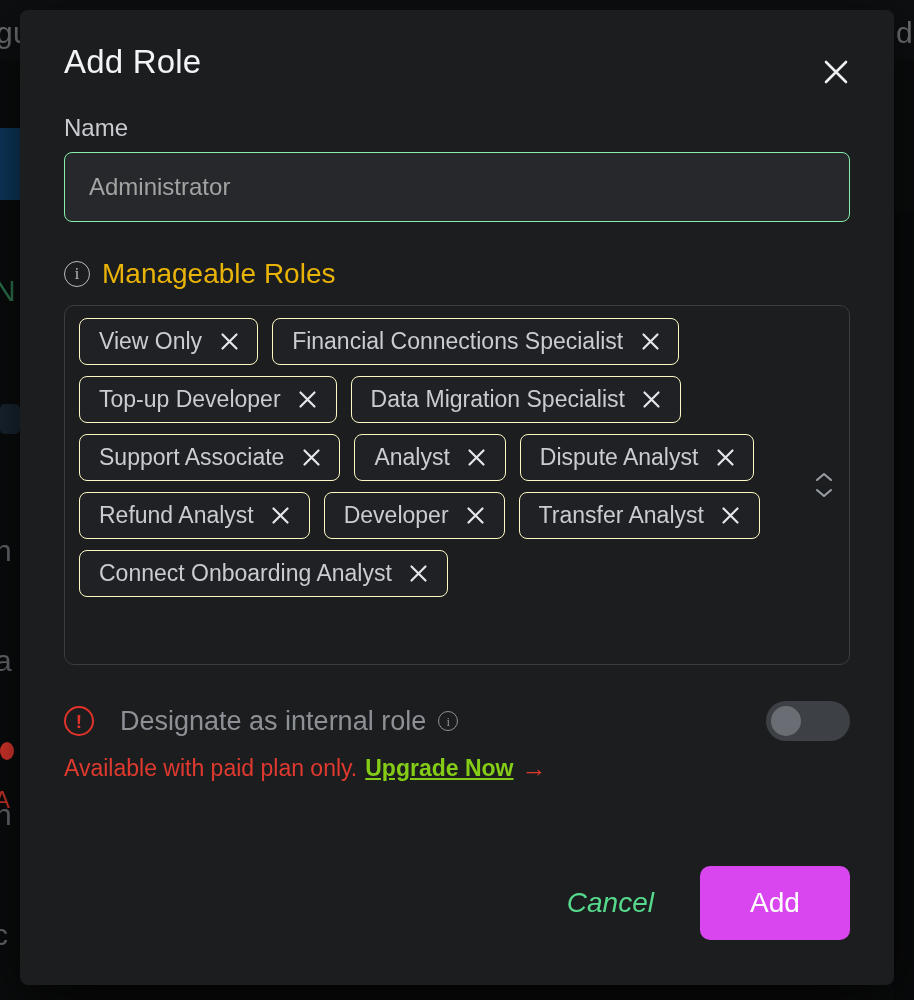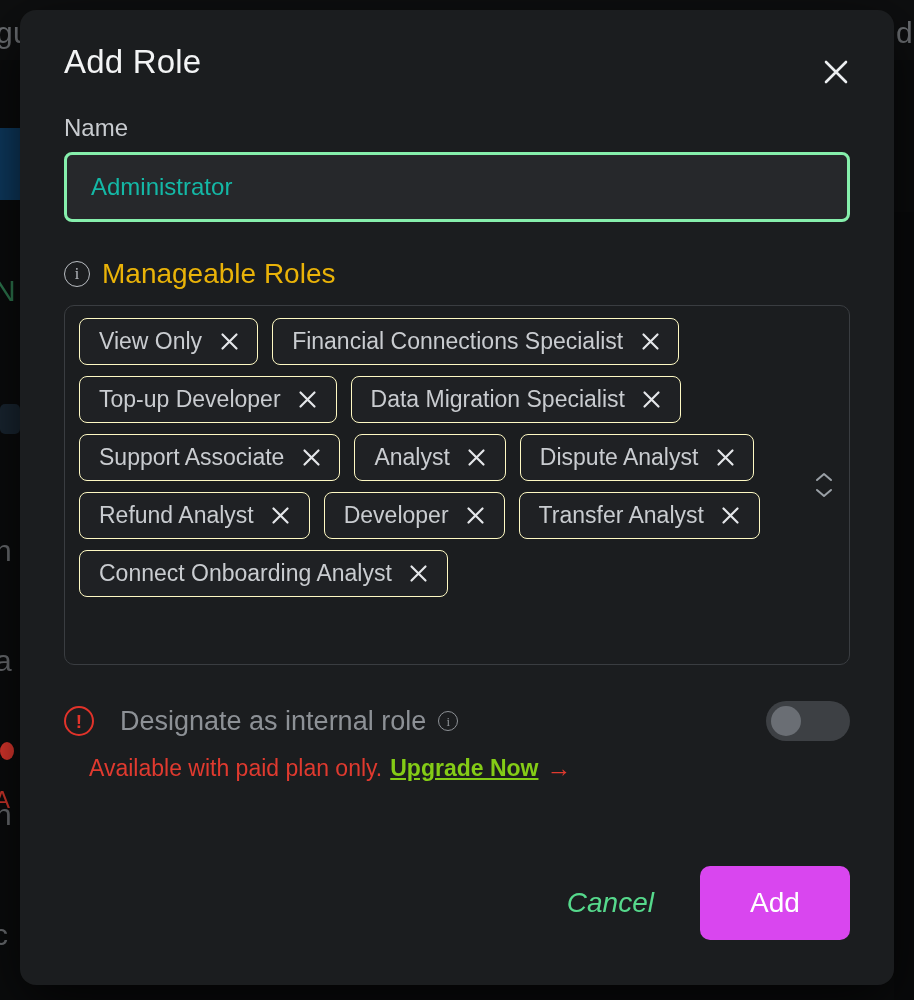--- a/index.html
+++ b/index.html
@@ -64,21 +64,21 @@
   }
 
   
   #modal {
     position: absolute;
     left: 20px;
     top: 10px;
     width: 874px;
     height: 975px;
     background: #1b1d1f;
-    border-radius: 16px;
+    border-radius: 8px;
     padding: 0 44px;
     box-shadow: 0 18px 60px rgba(0,0,0,.75);
     z-index: 5;
   }
 
   .modal-header {
     position: relative;
     height: 104px;
     display: flex;
     align-items: center;
@@ -108,23 +108,23 @@
   .field-label {
     font-size: 24px;
     color: #c9ccd0;
     margin-bottom: 10px;
     display: block;
   }
   #name-input {
     width: 100%;
     height: 70px;
     background: #26282b;
-    border: 3px solid #86efac;
+    border: 1px solid #86efac;
     border-radius: 8px;
-    color: #14b8a6;
+    color: #a3a3a3;
     font-size: 24px;
     font-family: "Liberation Sans", sans-serif;
     padding: 0 24px;
     outline: none;
   }
 
   
   .section-head {
     display: flex;
     align-items: center;
@@ -260,21 +260,20 @@
   }
 
   #plan-notice {
     margin-top: 14px;
     font-size: 23px;
     color: #e03a2f;
     display: flex;
     align-items: center;
     gap: 8px;
     white-space: nowrap;
-    margin-left: 25px;
   }
   #upgrade-link {
     color: #84cc16;
     text-decoration: underline;
     font-weight: bold;
     cursor: pointer;
   }
   #upgrade-arrow-icon {
     color: #e03a2f;
     font-size: 25px;

